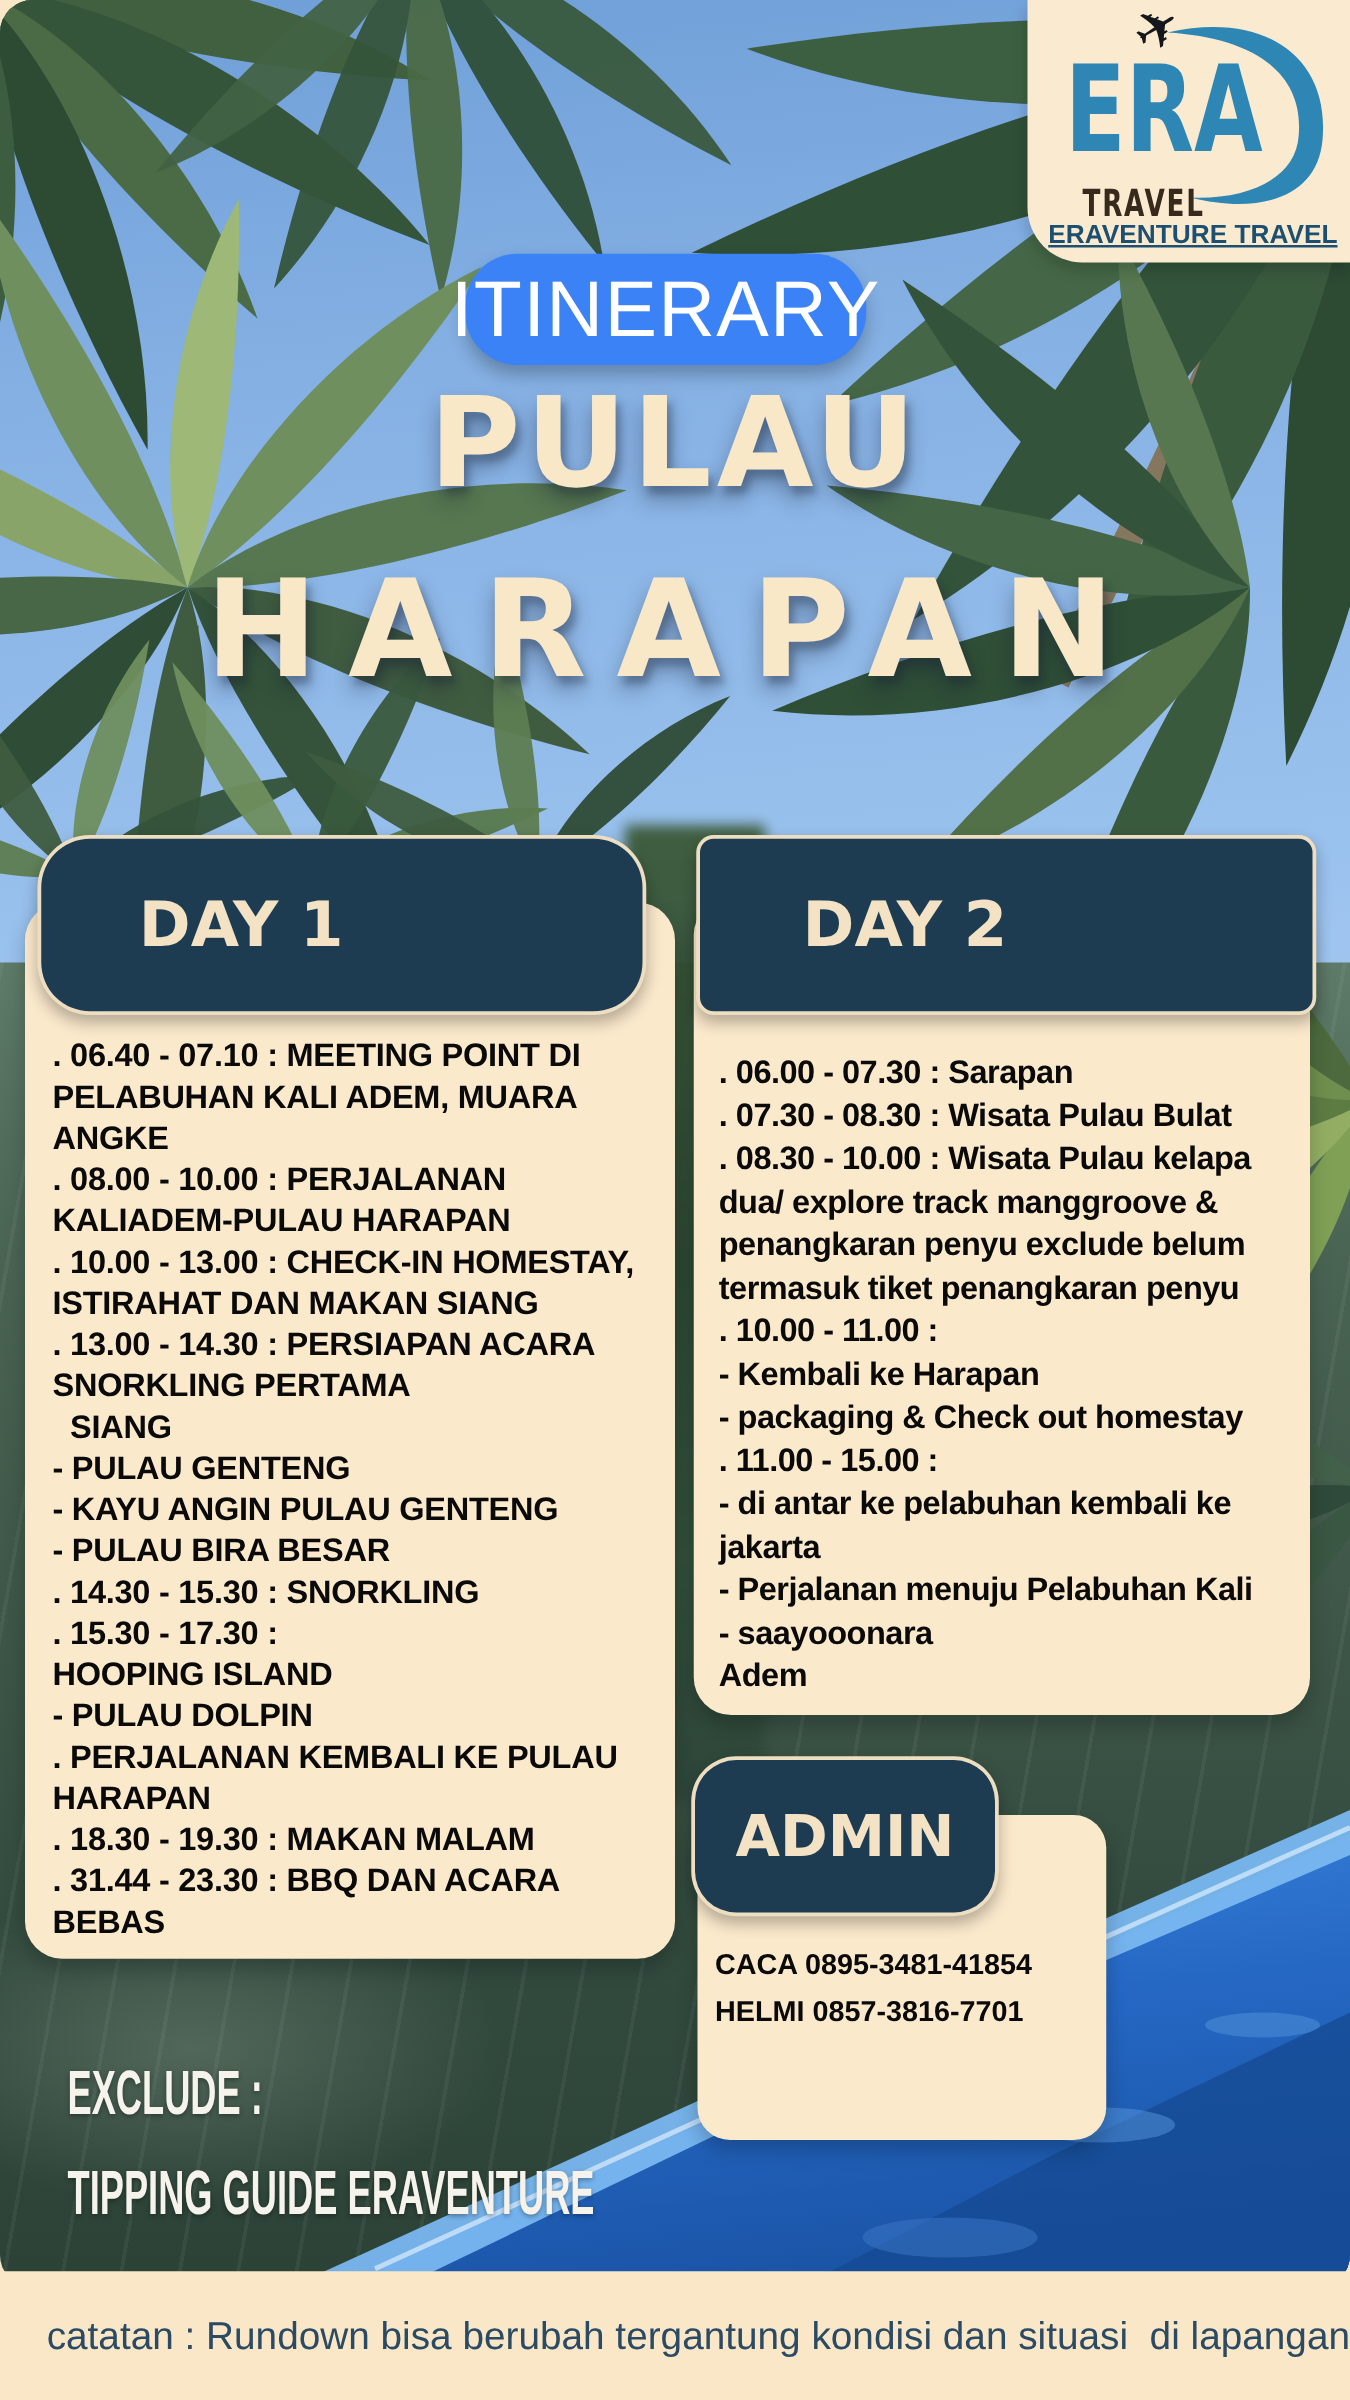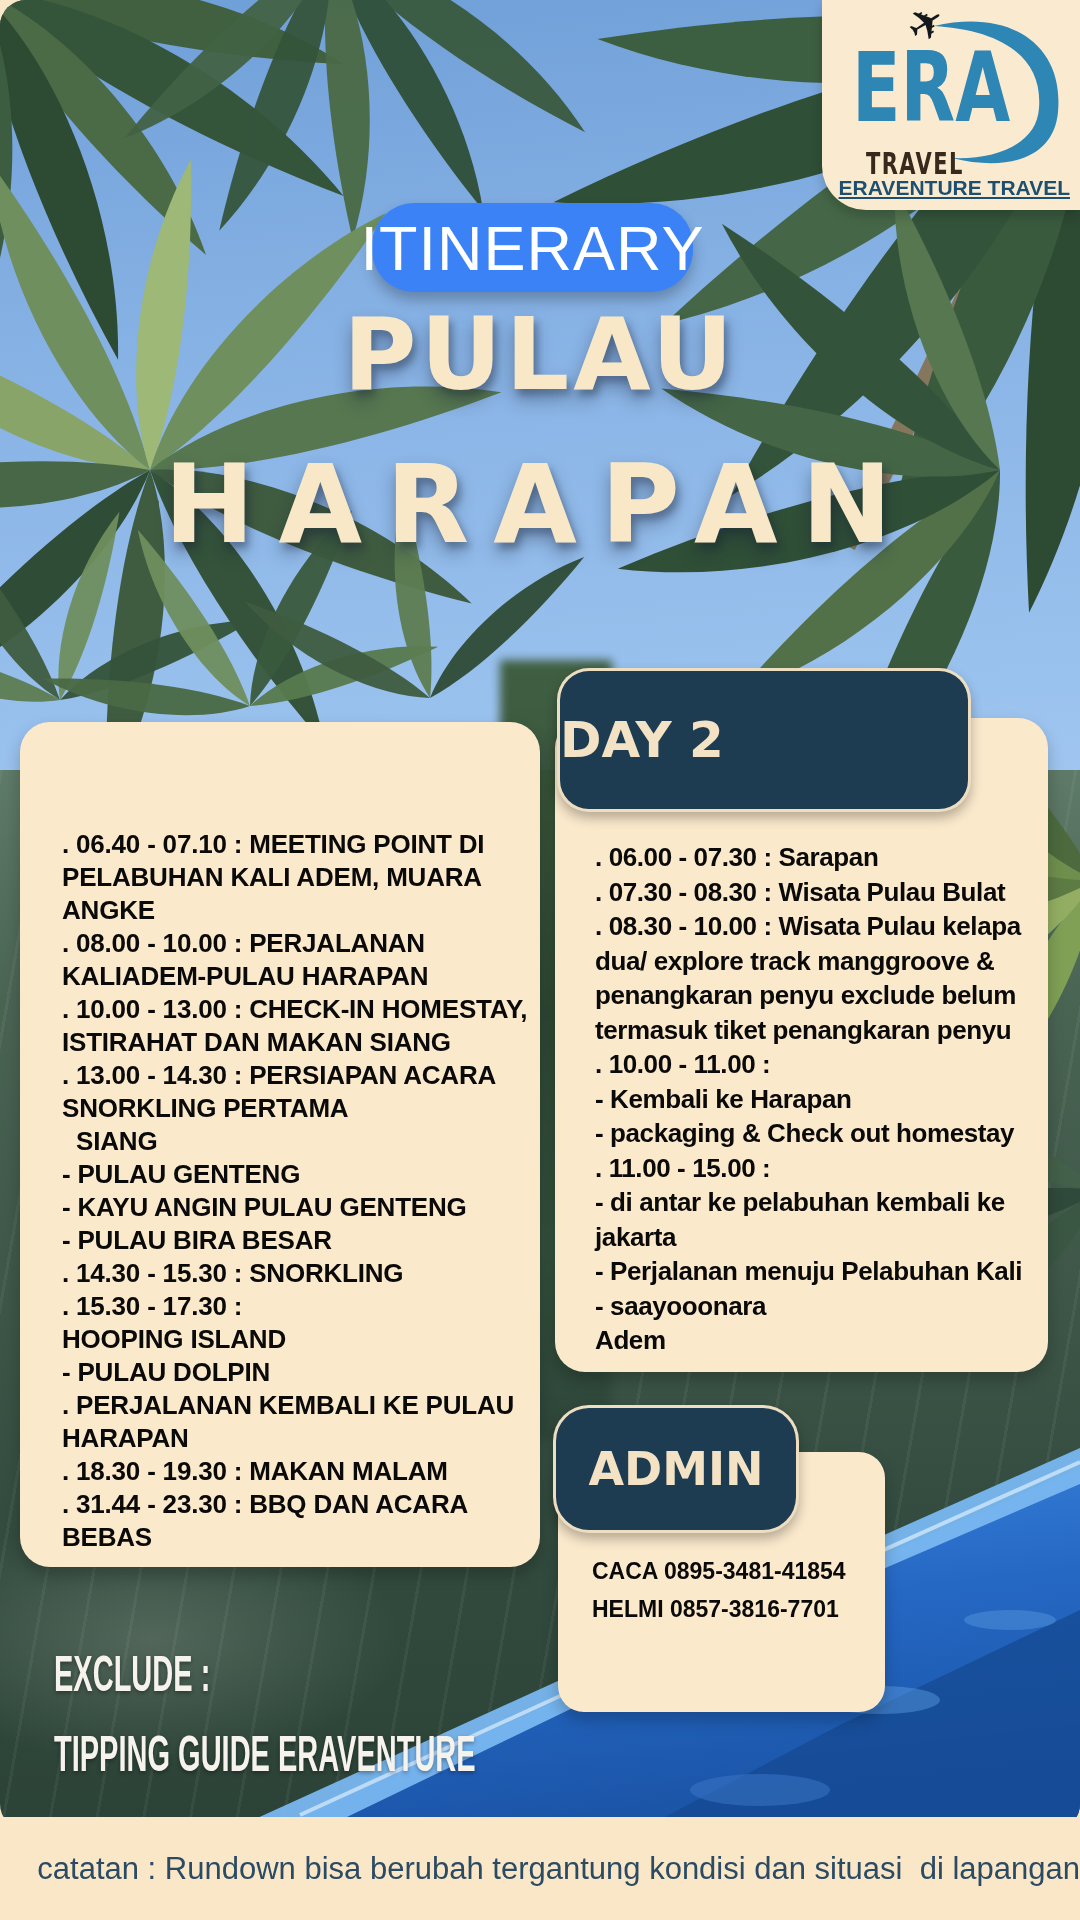--- a/index.html
+++ b/index.html
@@ -38,23 +38,23 @@
   .title-2{top:442px;font-size:108px;letter-spacing:24px;}
   
   .card{position:absolute;background:#FBE9CC;border-radius:30px;box-shadow:0 8px 16px rgba(0,0,0,.22);}
   .card-day1{left:20px;top:722px;width:520px;height:845px;}
   .card-day2{left:555px;top:718px;width:493px;height:654px;}
   .card-admin{left:558px;top:1452px;width:327px;height:260px;border-radius:26px;}
   .pill{position:absolute;background:#1D3C52;border:3px solid rgba(249,231,200,.95);
         box-shadow:0 6px 12px rgba(0,0,0,.28);color:#F3E2C4;font-family:"DejaVu Sans",sans-serif;
         font-weight:bold;display:flex;align-items:center;}
   .pill-day1{left:30px;top:668px;width:403px;height:138px;border-radius:42px;font-size:50px;padding-left:78px;}
-  .pill-day2{left:557px;top:668px;width:408px;height:138px;border-radius:32px;font-size:50px;}
+  .pill-day2{left:557px;top:668px;width:408px;height:138px;border-radius:14px;font-size:50px;padding-left:82px;}
   .pill-admin{left:553px;top:1405px;width:240px;height:122px;border-radius:36px;font-size:46px;justify-content:center;padding-left:0;}
-  .body-lines{position:absolute;color:#0A0A0A;font-weight:bold;margin-left:20px;}
+  .body-lines{position:absolute;color:#0A0A0A;font-weight:bold;}
   .lines-day1{left:42px;top:828px;width:486px;font-size:26px;line-height:33px;letter-spacing:-0.2px;}
   .lines-day2{left:575px;top:840px;width:462px;font-size:26px;line-height:34.5px;letter-spacing:-0.4px;}
   .lines-admin{left:572px;top:1552px;width:305px;font-size:23px;line-height:38px;}
   .line{white-space:pre-wrap;}
   
   .exclude{position:absolute;left:54px;top:1645px;color:#F6F3EC;font-weight:bold;
            text-shadow:0 2px 6px rgba(0,0,0,.35);}
   .exclude div{font-size:50px;line-height:58px;transform:scaleX(.58);transform-origin:left top;white-space:nowrap;}
   .exclude .x2{margin-top:22px;}
   .footer{position:absolute;left:0;bottom:0;width:1080px;height:103px;background:#F9E7C8;
@@ -179,20 +179,21 @@
     <div class="logo-brand">ERA</div>
     <div class="logo-sub">TRAVEL</div>
     <div class="logo-company">ERAVENTURE TRAVEL</div>
   </div>
 
   <div class="badge">ITINERARY</div>
   <div class="title-big title-1">PULAU</div>
   <div class="title-big title-2">HARAPAN</div>
 
   <div class="card card-day1"></div>
+  <div class="pill pill-day1">DAY 1</div>
   <div class="body-lines lines-day1">
       <div class="line">. 06.40 - 07.10 : MEETING POINT DI</div>
       <div class="line">PELABUHAN KALI ADEM, MUARA</div>
       <div class="line">ANGKE</div>
       <div class="line">. 08.00 - 10.00 : PERJALANAN</div>
       <div class="line">KALIADEM-PULAU HARAPAN</div>
       <div class="line">. 10.00 - 13.00 : CHECK-IN HOMESTAY,</div>
       <div class="line">ISTIRAHAT DAN MAKAN SIANG</div>
       <div class="line">. 13.00 - 14.30 : PERSIAPAN ACARA</div>
       <div class="line">SNORKLING PERTAMA</div>

